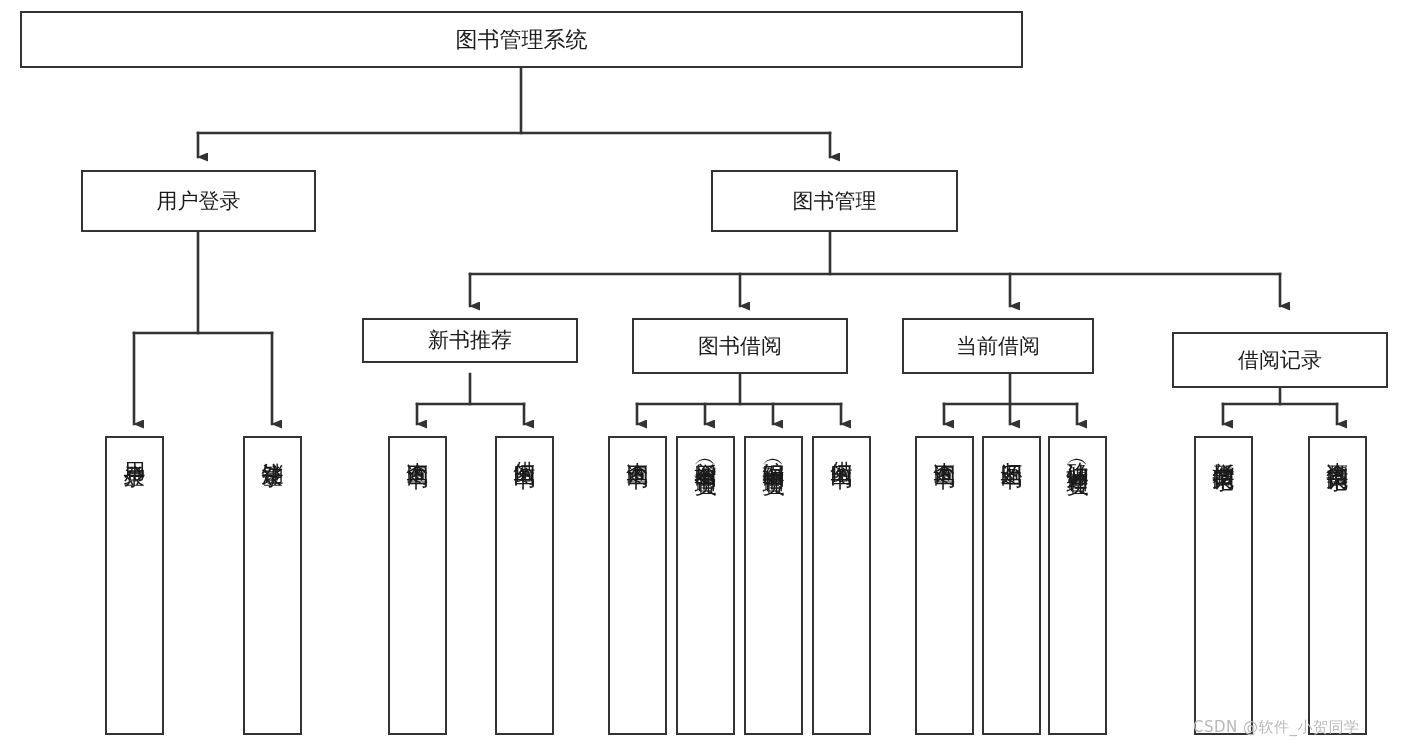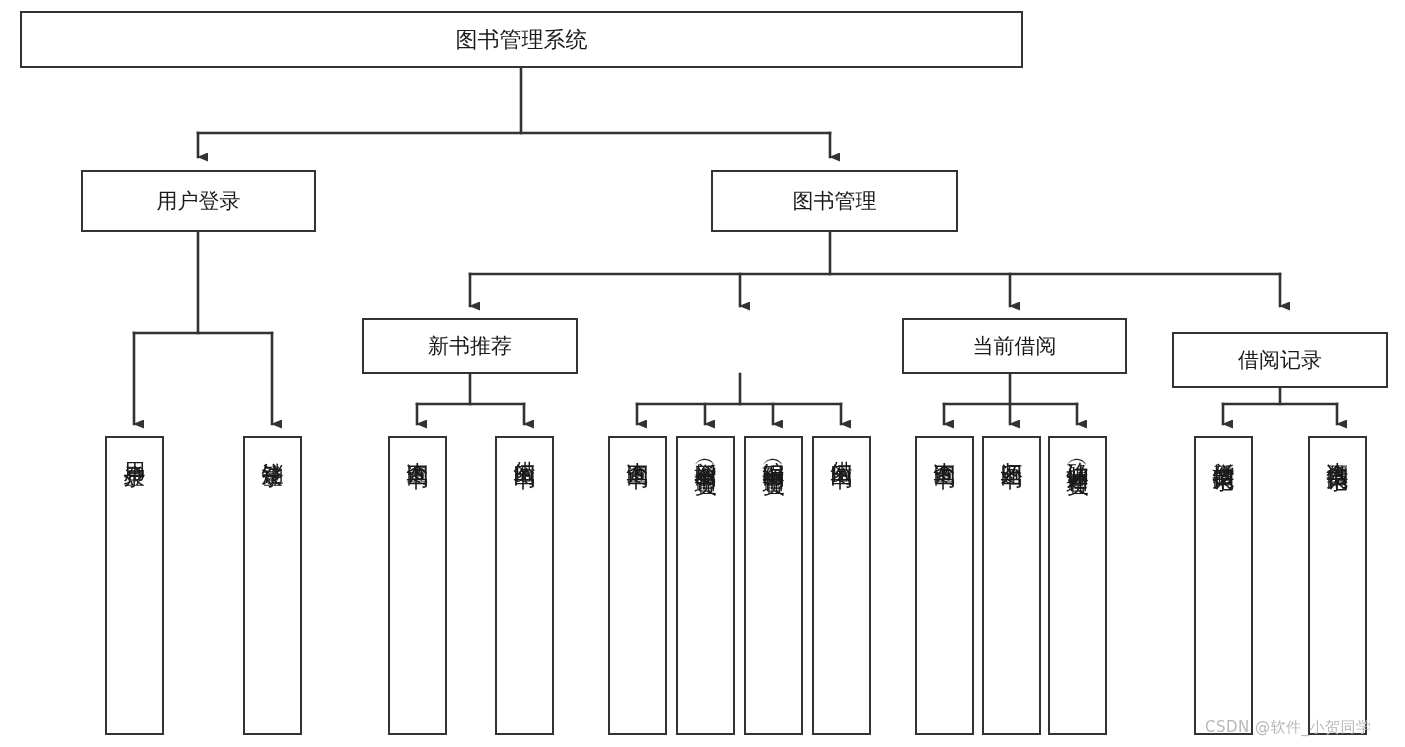--- a/index.html
+++ b/index.html
@@ -127,26 +127,29 @@
   </div>
 
   <div class="node horizontal" style="left:81px; top:170px; width:235px; height:62px;">
     <span class="label">用户登录</span>
   </div>
 
   <div class="node horizontal" style="left:711px; top:170px; width:247px; height:62px;">
     <span class="label">图书管理</span>
   </div>
 
-  <div class="node horizontal" style="left:362px; top:318px; width:216px; height:56px;">
+  <div class="node horizontal" style="left:362px; top:318px; width:216px; height:45px;">
     <span class="label">新书推荐</span>
   </div>
 
-
-  <div class="node horizontal" style="left:902px; top:318px; width:225px; height:56px;">
+  <div class="node horizontal" style="left:632px; top:318px; width:216px; height:56px;">
+    <span class="label">图书借阅</span>
+  </div>
+
+  <div class="node horizontal" style="left:902px; top:318px; width:192px; height:56px;">
     <span class="label">当前借阅</span>
   </div>
 
   <div class="node horizontal" style="left:1172px; top:332px; width:216px; height:56px;">
     <span class="label">借阅记录</span>
   </div>
 
   <div class="node vertical" style="left:105px; top:436px; width:59px; height:299px;">
     <span class="label">用户登录</span>
   </div>
@@ -192,15 +195,15 @@
   </div>
 
   <div class="node vertical" style="left:1194px; top:436px; width:59px; height:299px;">
     <span class="label">新增借阅记录</span>
   </div>
 
   <div class="node vertical" style="left:1308px; top:436px; width:59px; height:299px;">
     <span class="label">查询借阅记录</span>
   </div>
 
-  <div class="watermark" style="left:1193px; top:718px;margin-left:12px;">CSDN @软件_小贺同学</div>
+  <div class="watermark" style="left:1193px; top:718px;">CSDN @软件_小贺同学</div>
 
 </div>
 
 </body></html>

